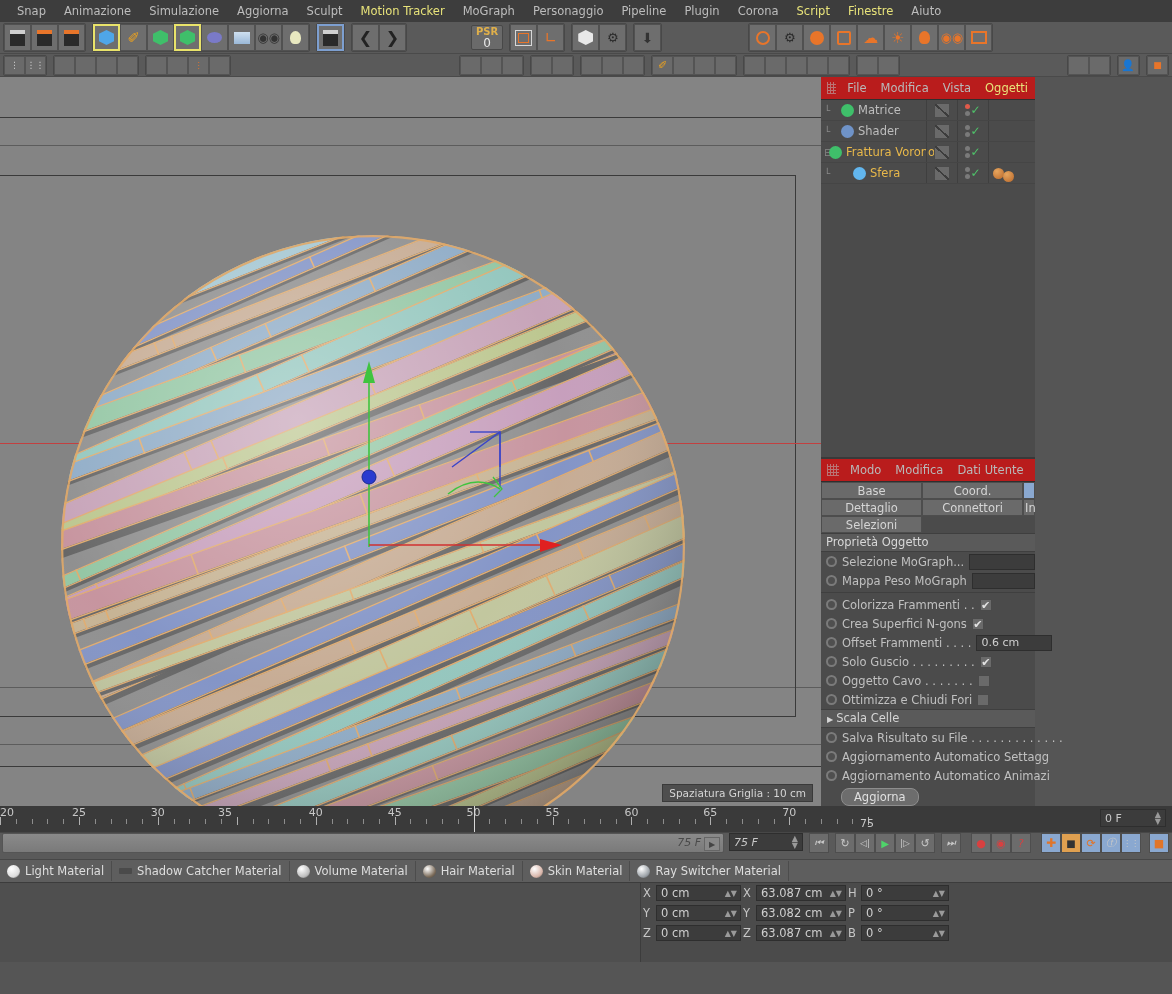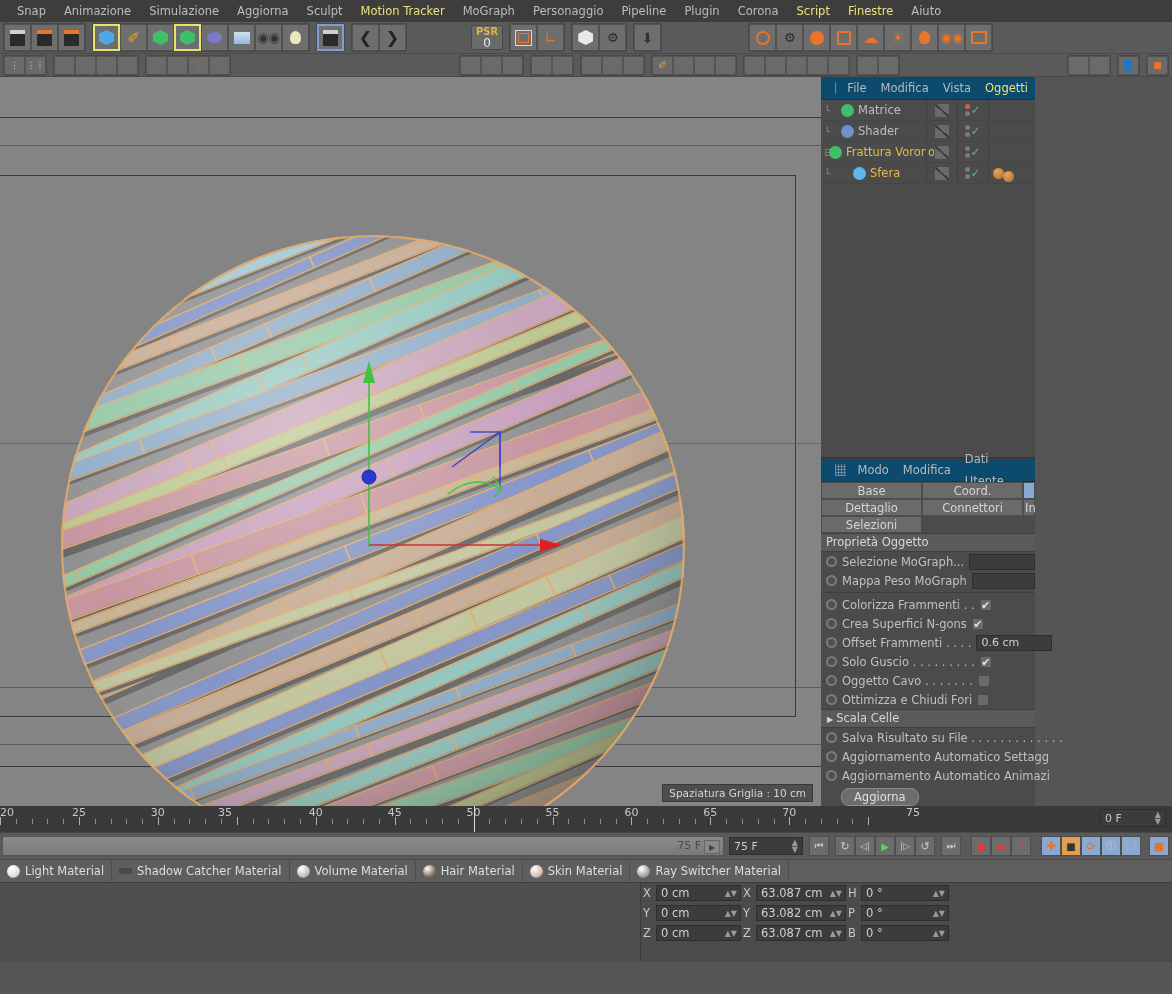--- a/index.html
+++ b/index.html
@@ -54,22 +54,22 @@
   .axisline{position:absolute;background:#c24040;height:1px;}
   .gridlabel{position:absolute;right:8px;bottom:4px;background:#4e4e4e;border:1px solid #3a3a3a;
              padding:2px 6px;font-size:10.5px;color:#d5d5d5;}
 
   
   .sphere{position:absolute;border-radius:50%;overflow:hidden;}
   .gizmo{position:absolute;}
 
   
   .rightcol{width:214px;height:729px;background:#4b4b4b;display:flex;flex-direction:column;}
-  .panelhead{height:22px;background:#0c4a6e;display:flex;align-items:center;gap:0;
-             padding-left:10px;border-bottom:1px solid #2f2f2f;}
+  .panelhead{height:22px;background:#b91c1c;display:flex;align-items:center;gap:0;
+             padding-left:2px;border-bottom:1px solid #2f2f2f;}
   .panelhead .gripdot{width:12px;height:12px;margin:0 4px;opacity:.55;
       background-image:repeating-linear-gradient(0deg,#bbb 0 1px,transparent 1px 3px),
                        repeating-linear-gradient(90deg,#bbb 0 1px,transparent 1px 3px);}
   .panelhead .mi{padding:0 7px;font-size:11.5px;color:#b9b9b9;line-height:22px;}
   .panelhead .mi.hl{color:#e8e37a;}
 
   .objtree{flex:0 0 auto;background:#4b4b4b;}
   .objrow{height:20px;display:flex;align-items:center;position:relative;
           border-bottom:1px solid #454545;}
   .objname{font-size:11.5px;color:#bdbdbd;white-space:nowrap;}
@@ -117,22 +117,22 @@
   .btnsm{display:inline-block;background:#6d6d6d;border:1px solid #8d8d8d;border-radius:8px;
          padding:1px 12px;font-size:11.5px;color:#e0e0e0;margin-left:20px;margin-top:3px;}
 
   
   .timeline{height:26px;background:#3a3a3a;position:relative;overflow:hidden;}
   .tk{position:absolute;top:13px;width:1px;height:5px;background:#8d8d8d;}
   .tkM{position:absolute;top:11px;width:1px;height:8px;background:#b0b0b0;}
   .tkLbl{position:absolute;top:0px;font-size:11px;color:#c8c8c8;transform:translateX(-50%);}
   .phead{position:absolute;top:0;width:1px;height:26px;background:#d8d8d8;}
 
-  .transport{height:26px;background:#5a5a5a;display:flex;align-items:center;
-             border-top:1px solid #474747;}
+  .transport{height:26px;background:#5a5a5a;display:flex;
+             border-top:1px solid #474747;font-style:italic;}
   .scrub{flex:1 1 auto;height:18px;margin:0 2px;background:linear-gradient(#8a8a8a,#7a7a7a);
          border:1px solid #555;border-radius:2px;position:relative;}
   .scrub .endlbl{position:absolute;right:22px;top:2px;font-size:11px;color:#4a4a4a;}
   .scrub .endplay{position:absolute;right:3px;top:3px;width:14px;height:12px;background:#888;
                   border:1px solid #666;display:flex;align-items:center;justify-content:center;}
   .spin{height:18px;background:#3c3c3c;border:1px solid #2e2e2e;color:#c8c8c8;font-size:11px;
         display:flex;align-items:center;padding:0 4px;position:relative;box-sizing:border-box;}
   .spin .ar{margin-left:auto;font-size:8px;color:#9a9a9a;line-height:7px;text-align:center;}
   .tbtn{width:20px;height:20px;background:#6c6c6c;border:1px solid #4e4e4e;margin:0 0px;
         display:flex;align-items:center;justify-content:center;box-sizing:border-box;}
@@ -925,21 +925,21 @@
       <div class="tkLbl" style="left: 78.9286px;">25</div>
       <div class="tkLbl" style="left: 157.857px;">30</div>
       <div class="tkLbl" style="left: 225px;">35</div>
       <div class="tkLbl" style="left: 315.714px;">40</div>
       <div class="tkLbl" style="left: 394.643px;">45</div>
       <div class="tkLbl" style="left: 473.571px;">50</div>
       <div class="tkLbl" style="left: 552.5px;">55</div>
       <div class="tkLbl" style="left: 631.429px;">60</div>
       <div class="tkLbl" style="left: 710.357px;">65</div>
       <div class="tkLbl" style="left: 789.286px;">70</div>
-      <div class="tkLbl" style="left: 913px;">75</div>
+      <div class="tkLbl" style="left: 867px; margin-top: 11px;">75</div>
       <div class="phead" style="left: 473.571px;"></div>
       <div class="spin" style="position: absolute; right: 6px; top: 3px; width: 66px;">
         <span>0 F</span>
         <span class="ar">▲<br>▼</span>
       </div>
     </div>
 
   <div class="transport">
     <div class="scrub">
       <span class="endlbl">75 F</span>

